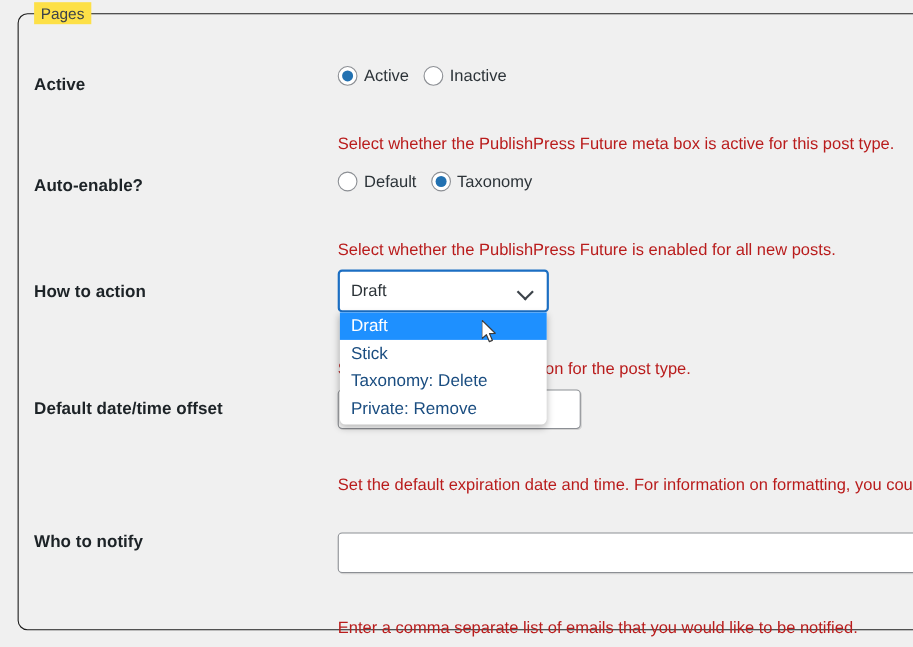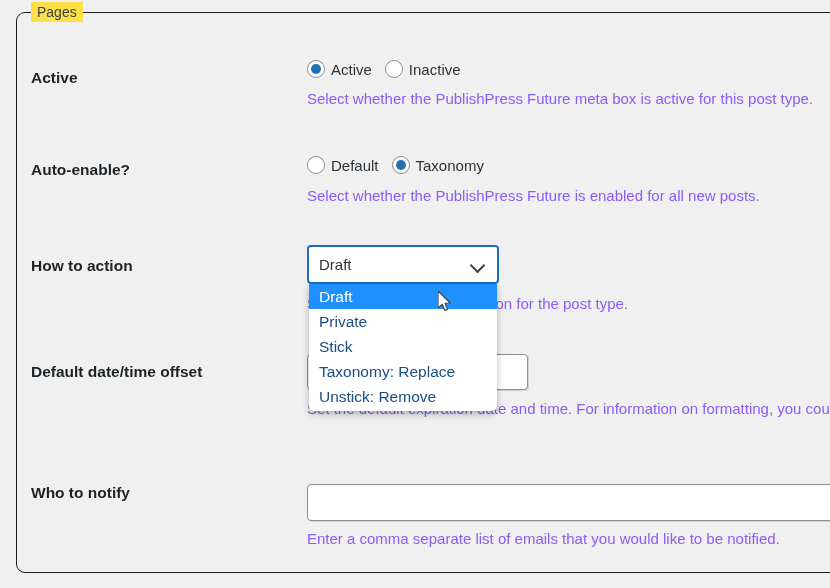--- a/index.html
+++ b/index.html
@@ -49,23 +49,24 @@
     color: #1d2327;
     white-space: nowrap;
   }
   .field {
     position: absolute;
     left: 307px;
   }
   .desc {
     position: absolute;
     left: 307px;
-    color: #8b5cf6;
+    color: #b91c1c;
     font-size: 15px;
     white-space: nowrap;
+    margin-top: 32px;
   }
 
   
   .radio-group { display: flex; align-items: center; gap: 13px; }
   .radio-opt { display: flex; align-items: center; gap: 6px; white-space: nowrap; }
   .radio {
     width: 18px; height: 18px;
     border-radius: 50%;
     border: 1px solid #8c8f94;
     background: #fff;
@@ -212,23 +213,22 @@
 <div class="row-label" style="top:363px">Default date/time offset</div>
 <input id="offset-input" class="text-input" type="text" value="" style="">
 <div class="desc" style="top:400px"><span>Set the default expiration date and time. For information on formatting, you could enter </span></div>
 
 <div class="row-label" style="top:484px">Who to notify</div>
 <input id="notify-input" class="text-input" type="text" value="" style="">
 <div class="desc" style="top:530px">Enter a comma separate list of emails that you would like to be notified.</div>
 
 <div class="dd" id="dd-list">
     <div class="dd-item sel">Draft</div>
-    <div class="dd-item">Private</div>
     <div class="dd-item">Stick</div>
-    <div class="dd-item">Taxonomy: Replace</div>
-    <div class="dd-item">Unstick: Remove</div>
+    <div class="dd-item">Taxonomy: Delete</div>
+    <div class="dd-item">Private: Remove</div>
   </div>
 
 <div class="cursor">
   <svg width="16" height="23" viewBox="0 0 16 23">
     <polygon points="0,0 0,17 4.2,13.3 6.9,19.6 9.6,18.4 7,12.3 12.2,12.0" fill="#ffffff" stroke="#3c3c3c" stroke-width="1.1" stroke-linejoin="round"></polygon>
   </svg>
 </div>
 
 </body></html>

